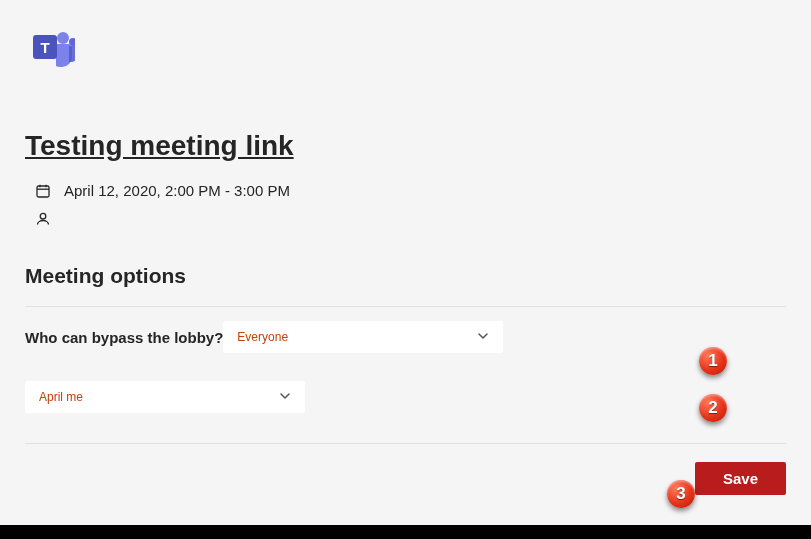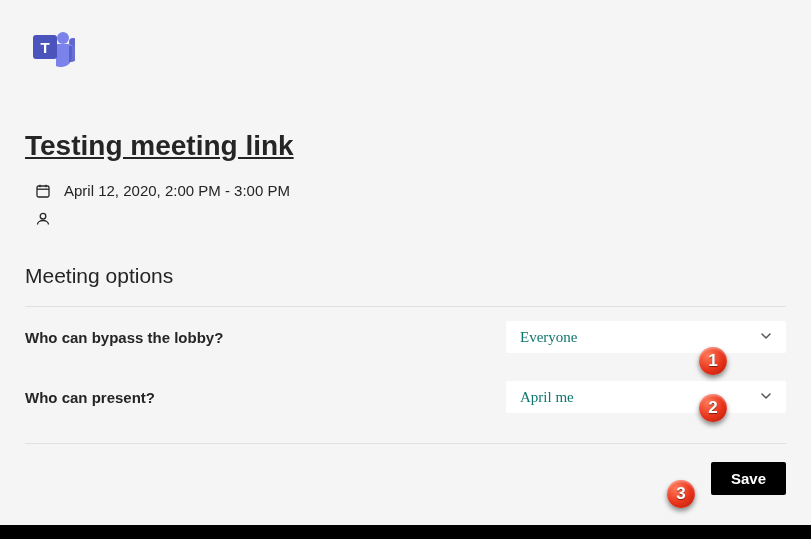--- a/index.html
+++ b/index.html
@@ -40,77 +40,75 @@
     .meta-icon {
       width: 18px;
       height: 18px;
       display: flex;
       align-items: center;
       justify-content: center;
       color: #252525;
     }
     .options-title {
       font-size: 21px;
-      font-weight: 400;
+      font-weight: 700;
       margin-top: 36px;
       margin-bottom: 18px;
     }
     .divider {
       height: 1px;
       background: #e1e1e1;
       margin-bottom: 0;
     }
     .option-row {
       display: flex;
       align-items: center;
-      justify-content: space-between;
       padding: 14px 0;
       border-bottom: none;
     }
     .option-label {
       font-size: 15px;
       font-weight: 600;
       color: #252525;
     }
     .select {
       width: 280px;
       height: 32px;
       background: #fff;
       border: none;
       display: flex;
       align-items: center;
       justify-content: space-between;
       padding: 0 14px 0 14px;
-      font-size: 15px;
-      color: #0f766e;
+      font-size: 12px;
+      color: #c2410c;
       cursor: pointer;
       position: relative;
       border-radius: 2px;
-      font-family: Liberation Serif, serif;
     }
     .select .chev {
       color: #555;
     }
     .footer-divider {
       height: 1px;
       background: #e1e1e1;
       margin-top: 16px;
       margin-bottom: 18px;
     }
     .save-row {
       display: flex;
       justify-content: flex-end;
     }
     .save-btn {
-      background: #000000;
+      background: #b91c1c;
       color: #fff;
       border: none;
       font-size: 15px;
       font-weight: 600;
-      padding: 8px 20px;
+      padding: 8px 28px;
       border-radius: 2px;
       cursor: pointer;
       margin-left: 9px;
     }
     .callout {
       position: absolute;
       width: 28px;
       height: 28px;
       border-radius: 50%;
       background: radial-gradient(circle at 33% 30%, #ff7b5a 0%, #e8321a 55%, #b01c07 100%);
@@ -181,21 +179,20 @@
       <span>Everyone</span>
       <span class="chev">
         <svg width="12" height="12" viewBox="0 0 12 12">
             <path d="M2 4 L6 8 L10 4" fill="none" stroke="#555" stroke-width="1.5" stroke-linecap="round" stroke-linejoin="round"></path>
           </svg>
       </span>
     </div>
   </div>
 
   <div class="option-row">
-    <span class="option-label">Who can present?</span>
     <div class="select">
       <span>April me</span>
       <span class="chev">
         <svg width="12" height="12" viewBox="0 0 12 12">
             <path d="M2 4 L6 8 L10 4" fill="none" stroke="#555" stroke-width="1.5" stroke-linecap="round" stroke-linejoin="round"></path>
           </svg>
       </span>
     </div>
   </div>
 

